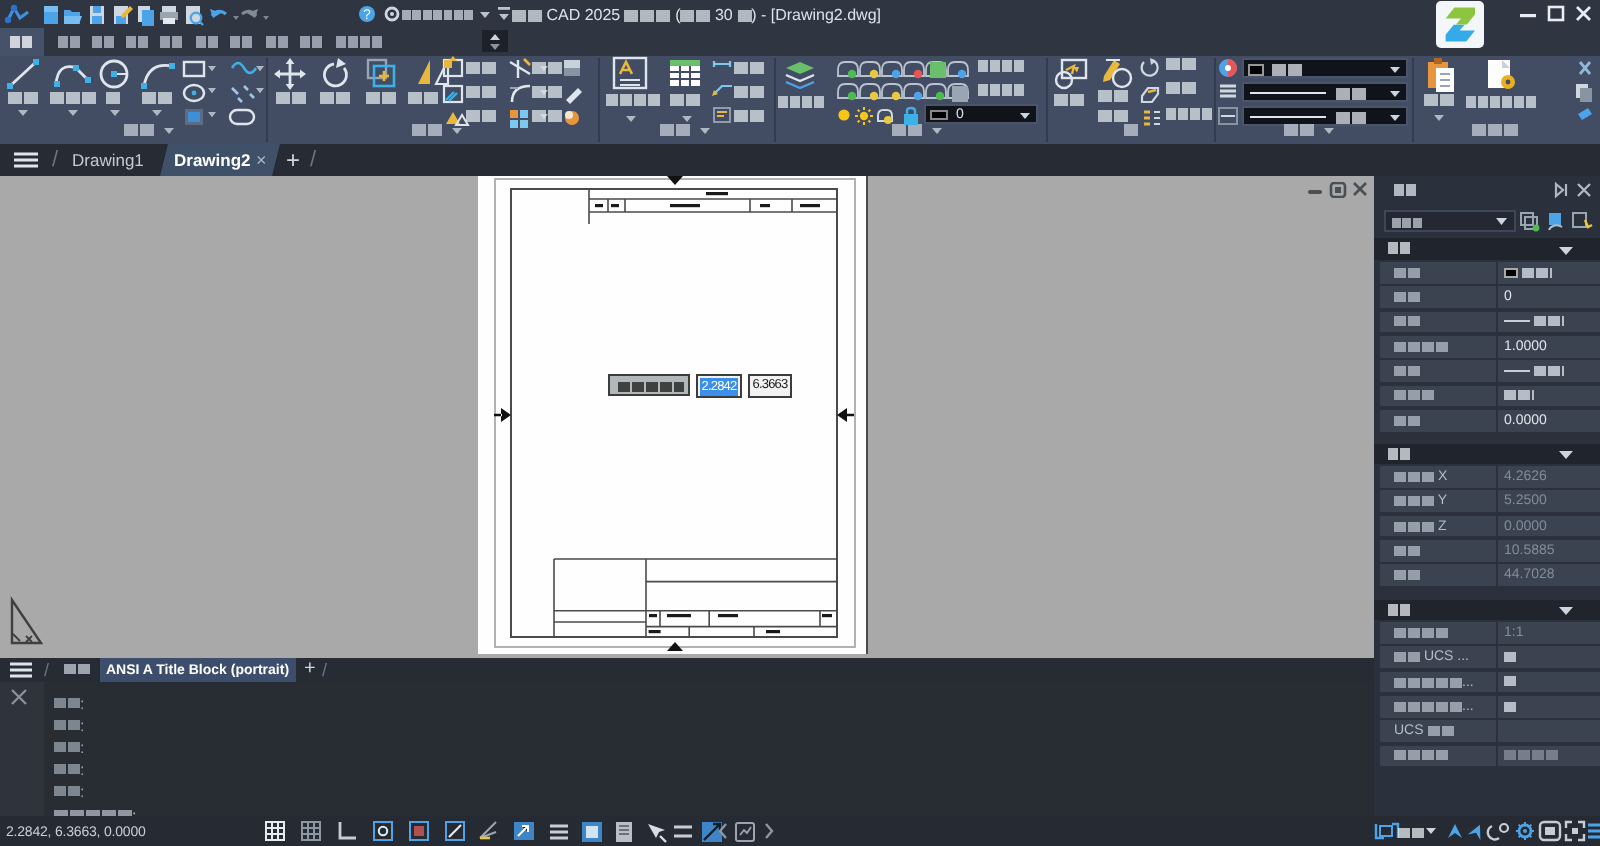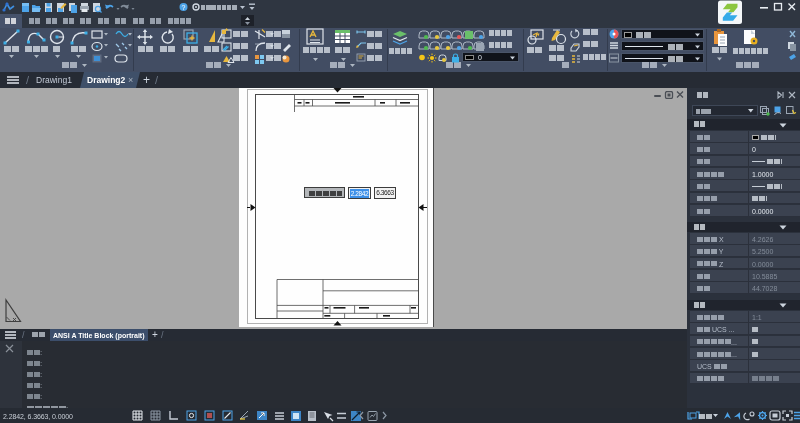--- a/index.html
+++ b/index.html
@@ -61,20 +61,21 @@
 
     <circle cx="196" cy="7" r="3" fill="none" stroke="#cfd7e0" stroke-width="1.4"></circle>
         <circle cx="196" cy="7" r="1" fill="#cfd7e0"></circle>
   </svg>
   <span class="c c5 abs" style="left:201px;top:4.5px;width:36px;color:#ccd4dd"></span>
   <svg class="abs" style="left:238px;top:0" width="22" height="14">
         <path d="M2 6 l5 0 -2.5 3 z" fill="#b9c2cf"></path>
         <rect x="11" y="3.5" width="6" height="1.4" fill="#b9c2cf"></rect>
         <path d="M11.5 7 l5 0 -2.5 3 z" fill="#b9c2cf"></path>
       </svg>
+  <div class="abs" style="left:256px;top:3px;height:9px;color:#dde3ea;font-size:8px;line-height:9px;white-space:nowrap"><span class="c" style="width:15px"></span> CAD 2025 <span class="c" style="width:23px"></span> (<span class="c" style="width:15px"></span> 30 <span class="c" style="width:7px"></span>) - [Drawing2.dwg]</div>
 
   <svg class="abs" style="left:717px;top:0;z-index:5" width="26" height="25" viewBox="0 0 26 25">
     <rect x="1" y="0.5" width="24" height="23.5" rx="2.5" fill="#f4f7f9"></rect>
     <path d="M20.5 3.8 L10.2 3.8 L5.8 9.3 L13.5 9.3 L11 12.2 L16.4 12.2 L20.5 7.2 Z" fill="#8cc640"></path>
     <path d="M5.8 20.8 L16.1 20.8 L20.5 15.3 L12.8 15.3 L15.3 12.4 L9.9 12.4 L5.8 17.4 Z" fill="#35aae8"></path>
   </svg>
 
   <svg class="abs" style="left:756px;top:0" width="44" height="14">
     <rect x="4" y="7" width="8" height="1.6" fill="#e8edf2"></rect>
     <rect x="18.5" y="3.5" width="7" height="6.5" fill="none" stroke="#e8edf2" stroke-width="1.3"></rect>

